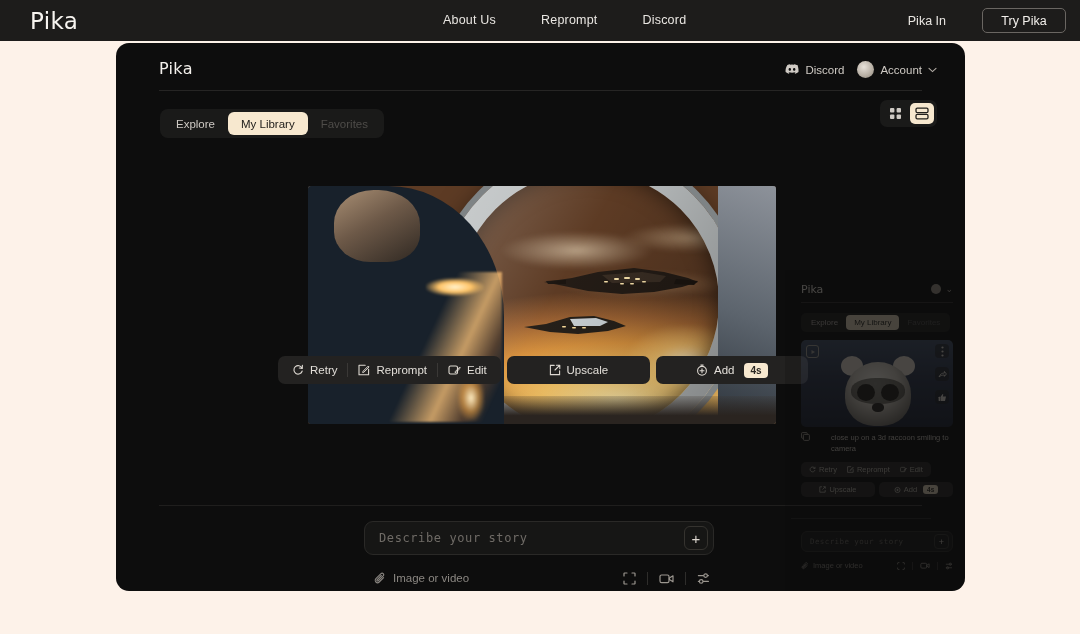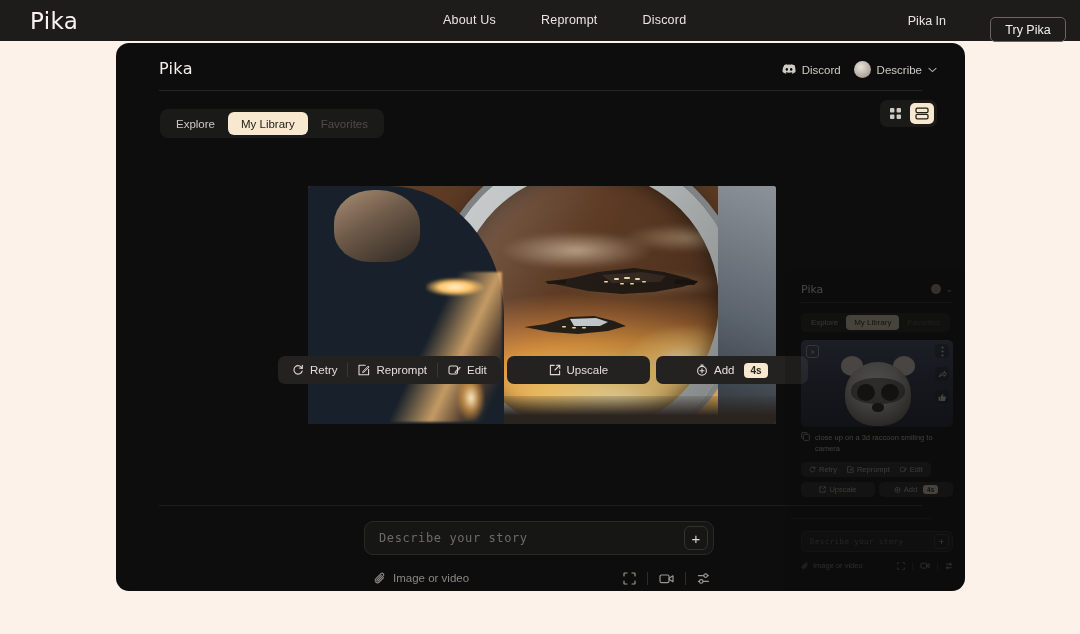--- a/index.html
+++ b/index.html
@@ -26,22 +26,22 @@
     display: flex; gap: 45px;
   }
   .topnav-links a {
     font-size: 12.5px; color: #e9e6e2; text-decoration: none; letter-spacing: .2px;
   }
   .signin {
     position: absolute; right: 134px; top: 14px;
     font-size: 12.5px; color: #e9e6e2;
   }
   .trypika {
-    position: absolute; right: 14px; top: 17px;
-    width: 76px; height: 25px; border: 1px solid #6a6662; border-radius: 5px;
+    position: absolute; right: 14px; top: 8px;
+    width: 84px; height: 25px; border: 1px solid #6a6662; border-radius: 5px;
     color: #f3f0ec; font-size: 12.5px; background: transparent;
     display: flex; align-items: center; justify-content: center; margin-left: 32px;
   }
 
   
   .appcard {
     position: absolute; left: 116px; top: 43px;
     width: 849px; height: 548px;
     background: #0d0d0d; border-radius: 13px; overflow: hidden;
   }
@@ -249,21 +249,21 @@
   .g-mask { position: absolute; left: 50px; top: 38px; width: 54px; height: 26px; border-radius: 45%; background: rgba(35,32,28,.55); }
   .g-nose { position: absolute; left: 71px; top: 63px; width: 12px; height: 9px; border-radius: 45%; background: #2a2622; }
   .g-playicon {
     position: absolute; left: 5px; top: 5px; width: 13px; height: 13px;
     border: 1px solid #9a968f; border-radius: 3px; display:flex; align-items:center; justify-content:center;
   }
   .g-side-icons { position: absolute; right: 4px; top: 4px; display: flex; flex-direction: column; gap: 9px; align-items: center; }
   .g-sq { width: 14px; height: 14px; border-radius: 4px; background: rgba(30,30,30,.55); display:flex;align-items:center;justify-content:center; }
   .g-caption {
     position: absolute; left: 16px; top: 162px; width: 152px;
-    display: flex; gap: 5px; font-size: 7.5px; color: #b7b1a9; line-height: 1.5;
+    display: flex; gap: 21px; font-size: 7.5px; color: #b7b1a9; line-height: 1.5;
   }
   .g-toolbar { position: absolute; left: 16px; top: 192px; width: 152px; }
   .g-tb-row { display: flex; gap: 4px; margin-bottom: 5px; }
   .g-tb-group { height: 15px; background: #242322; border-radius: 5px; display: flex; align-items: center; padding: 0 3px; }
   .g-tb-btn { height: 12px; padding: 0 5px; display: flex; align-items: center; gap: 3px; font-size: 7.5px; color: #a8a29a; }
   .g-badge { background: #cdc0a8; color: #2a2722; font-size: 6.5px; border-radius: 3px; padding: 1px 4px; margin-left: 3px; font-weight: bold; }
   .g-mid-divider { position: absolute; left: 6px; top: 248px; width: 140px; height: 1px; background: #242322; }
   .g-prompt {
     position: absolute; left: 16px; top: 261px; width: 152px; height: 21px;
     background: #161615; border: 1px solid #272624; border-radius: 6px;
@@ -302,21 +302,21 @@
         <div class="hdr-item">
           <span>
             <svg width="14" height="11" viewBox="0 0 14 11">
               <path d="M11.6 1.1A11 11 0 0 0 9 .3l-.2.4a9 9 0 0 0-3.6 0L5 .3a11 11 0 0 0-2.6.8C.8 3.5.4 5.8.6 8.1A11 11 0 0 0 3.9 9.8l.7-1a7.3 7.3 0 0 1-1.1-.6l.3-.2a7.8 7.8 0 0 0 6.5 0l.3.2a7.3 7.3 0 0 1-1.1.6l.7 1a11 11 0 0 0 3.3-1.7c.3-2.7-.4-5-1-7zM4.8 6.7c-.6 0-1.2-.6-1.2-1.3s.5-1.3 1.2-1.3 1.2.6 1.2 1.3-.5 1.3-1.2 1.3zm4.4 0c-.6 0-1.2-.6-1.2-1.3s.5-1.3 1.2-1.3 1.2.6 1.2 1.3-.5 1.3-1.2 1.3z" fill="#cfcac4"></path>
             </svg>
           </span>
           <span>Discord</span>
         </div>
         <div class="hdr-item">
           <span class="avatar"></span>
-          <span>Describe</span>
+          <span>Account</span>
           <span>
             <svg width="9" height="6" viewBox="0 0 9 6">
                 <path d="M1 1.3 4.5 4.6 8 1.3" stroke="#b3ada6" stroke-width="1.1" fill="none" stroke-linecap="round"></path>
               </svg>
           </span>
         </div>
       </div>
       <div class="hdr-divider"></div>
     </div>
 

